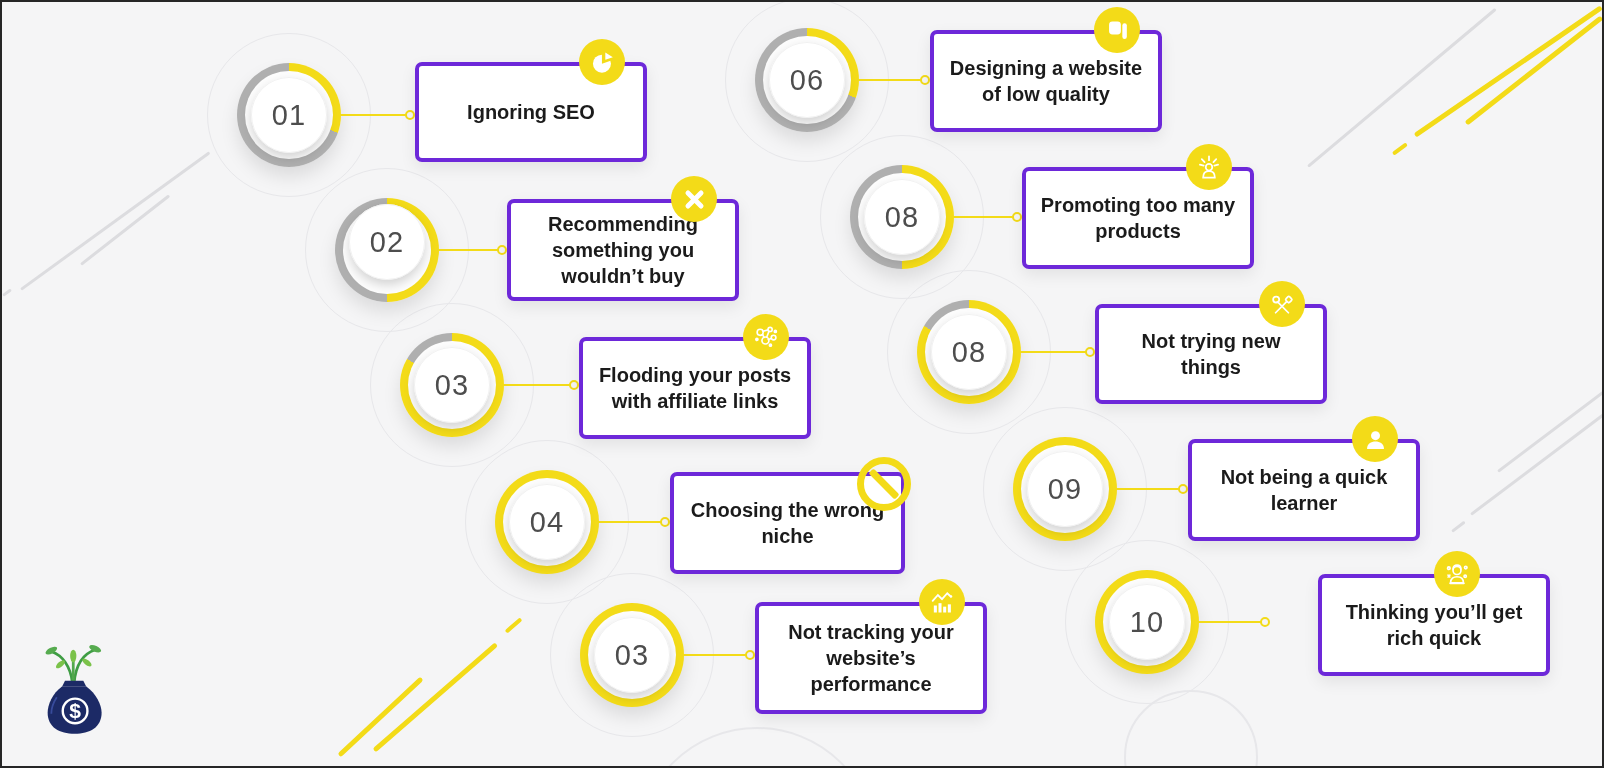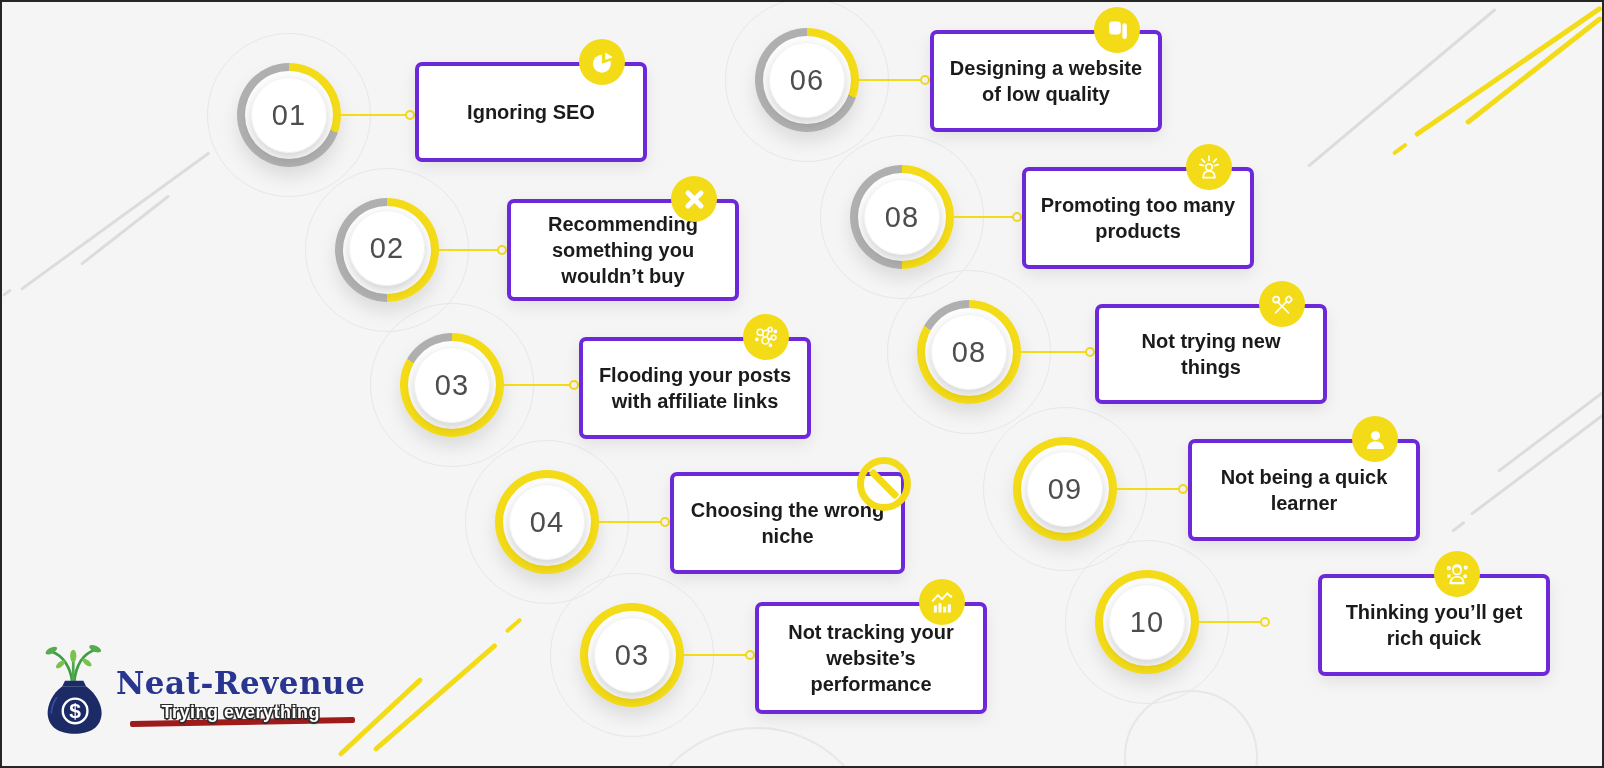--- a/index.html
+++ b/index.html
@@ -109,21 +109,21 @@
     </div>
     <div class="badge" style="left:577px;top:37px">
         <svg width="27" height="27" viewBox="0 0 24 24">
           <circle cx="11.5" cy="13" r="8" fill="#fff"></circle>
           <path d="M11.5 13 L11.5 2 L23 9 Z" fill="#F3DB18"></path>
           <path d="M14.5 9.5 L14.5 3.2 L21.2 7.4 Z" fill="#fff"></path>
         </svg>
       </div>
     <div class="ring" style="left:333px;top:196px;background:conic-gradient(var(--yellow) 0deg 180deg, var(--gray) 180deg 360deg)"></div>
     <div class="ring-hole" style="left:341px;top:204px"></div>
-    <div class="num-circle" style="left:347px;top:208px">
+    <div class="num-circle" style="left:347px;top:202px">
       <span>02</span>
     </div>
     <div class="connector" style="left:435px;top:243px;width:70px">
       <i class="line"></i>
       <i class="dot"></i>
     </div>
     <div class="card" style="left:505px;top:197px;width:232px;height:102px">
       <div class="card-label">Recommending something you wouldn’t buy</div>
     </div>
     <div class="badge" style="left:669px;top:174px">
@@ -299,22 +299,15 @@
       <ellipse cx="56" cy="7" rx="7" ry="3.2" fill="#56ab4f" transform="rotate(24 56 7)"></ellipse>
       <ellipse cx="32" cy="15" rx="3.4" ry="7" fill="#7bc24a"></ellipse>
       <ellipse cx="18" cy="24" rx="6" ry="2.8" fill="#7bc24a" transform="rotate(-40 18 24)"></ellipse>
       <ellipse cx="47" cy="22" rx="6" ry="2.8" fill="#7bc24a" transform="rotate(38 47 22)"></ellipse>
       <path d="M23 42 L43 42 L46 48 L20 48 Z" fill="#1c2a66"></path>
       <path d="M20 48 C9 56 4 68 4 77 C4 93 17 100 33.5 100 C50 100 63 93 63 77 C63 68 57 56 46 48 Z" fill="#1c2a66"></path>
       <path d="M14 60 C10 66 8 72 8 78" stroke="#4b63c0" stroke-width="2" fill="none" opacity=".6"></path>
       <circle cx="34" cy="75" r="13.5" fill="none" stroke="#fff" stroke-width="2.6"></circle>
       <text x="34" y="83" text-anchor="middle" font-size="23" font-weight="bold" fill="#fff" font-family="Liberation Sans, sans-serif">$</text>
     </svg>
-    <div class="logo-text">
-      <div class="brand">Neat-Revenue</div>
-      <div class="tagline-wrap">
-        <i class="red-bar"></i>
-        <span class="tagline">Trying everything</span>
-      </div>
-    </div>
   </div>
 
 </div>
 
 </body></html>

